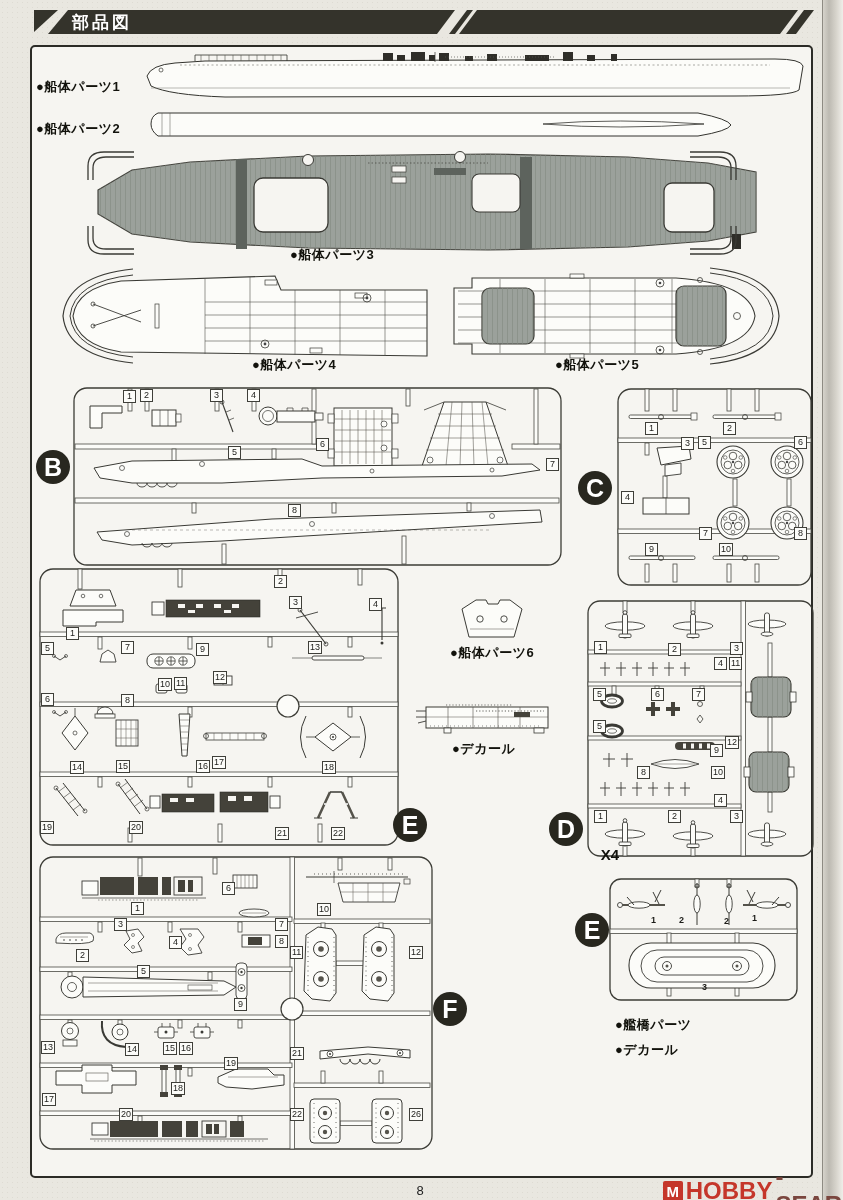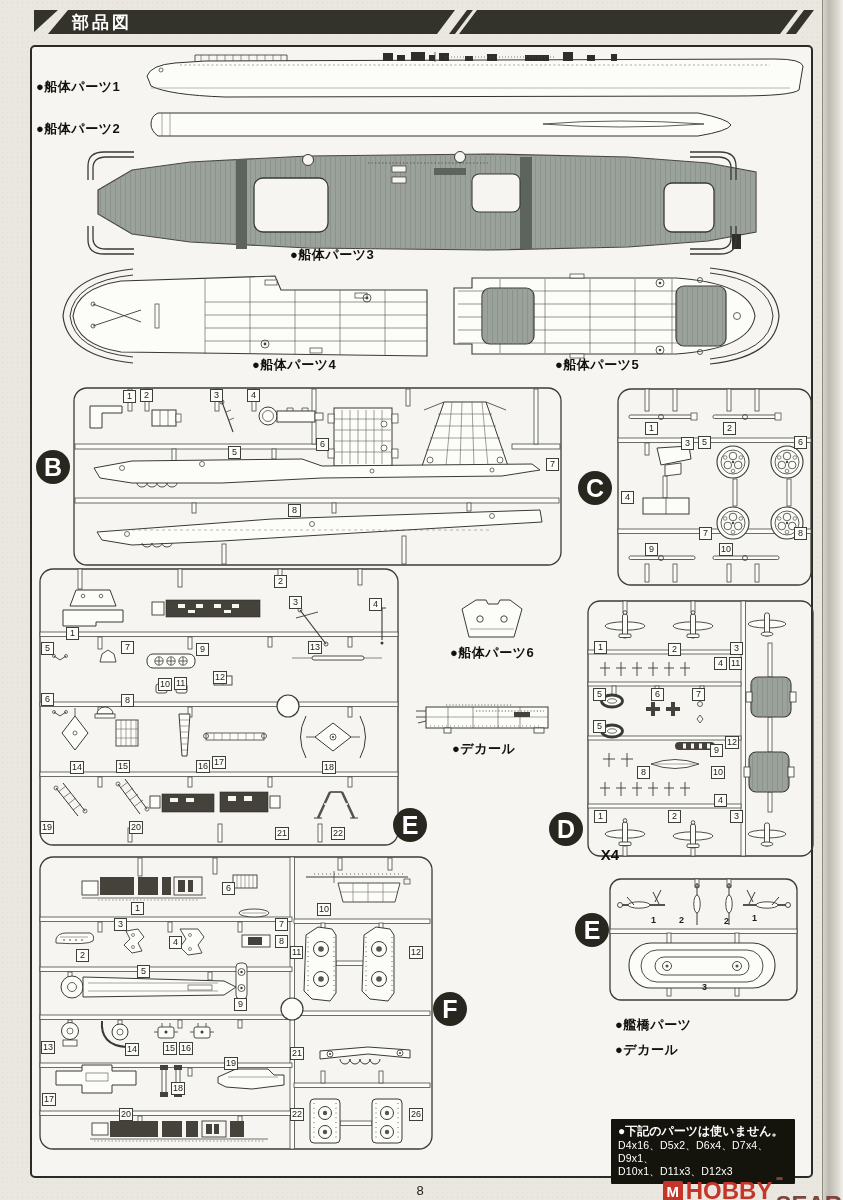--- a/index.html
+++ b/index.html
@@ -815,25 +815,20 @@
   <div class="letter" style="left:575px;top:913px">E</div>
   <span class="num" style="left:651px;top:915px">1</span>
   <span class="num" style="left:679px;top:915px">2</span>
   <span class="num" style="left:724px;top:916px">2</span>
   <span class="num" style="left:752px;top:913px">1</span>
   <span class="num" style="left:702px;top:982px">3</span>
 
   <div class="plabel" style="left:615px;top:1016px">●艦橋パーツ</div>
   <div class="plabel" style="left:615px;top:1041px">●デカール</div>
 
-  <div class="note">
-    <div class="t">●下記のパーツは使いません。</div>
-    <div class="l">D4x16、D5x2、D6x4、D7x4、D9x1、</div>
-    <div class="l">D10x1、D11x3、D12x3</div>
-  </div>
 
   <div class="wm">
     <div class="logo">M</div>
     <span class="b1">HOBBY</span>
       <span class="b2">-SEARCH</span>
   </div>
 
   <div class="pageno">8</div>
 
   <div class="edge-r"></div>

